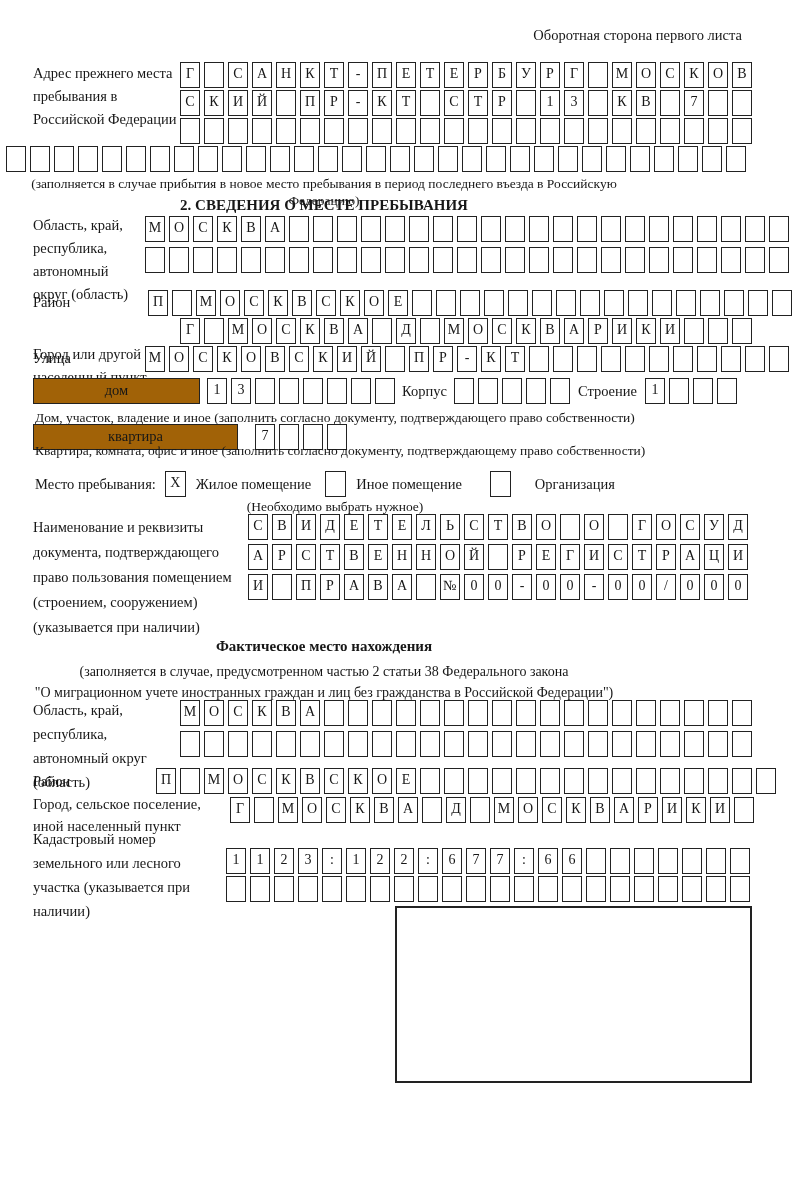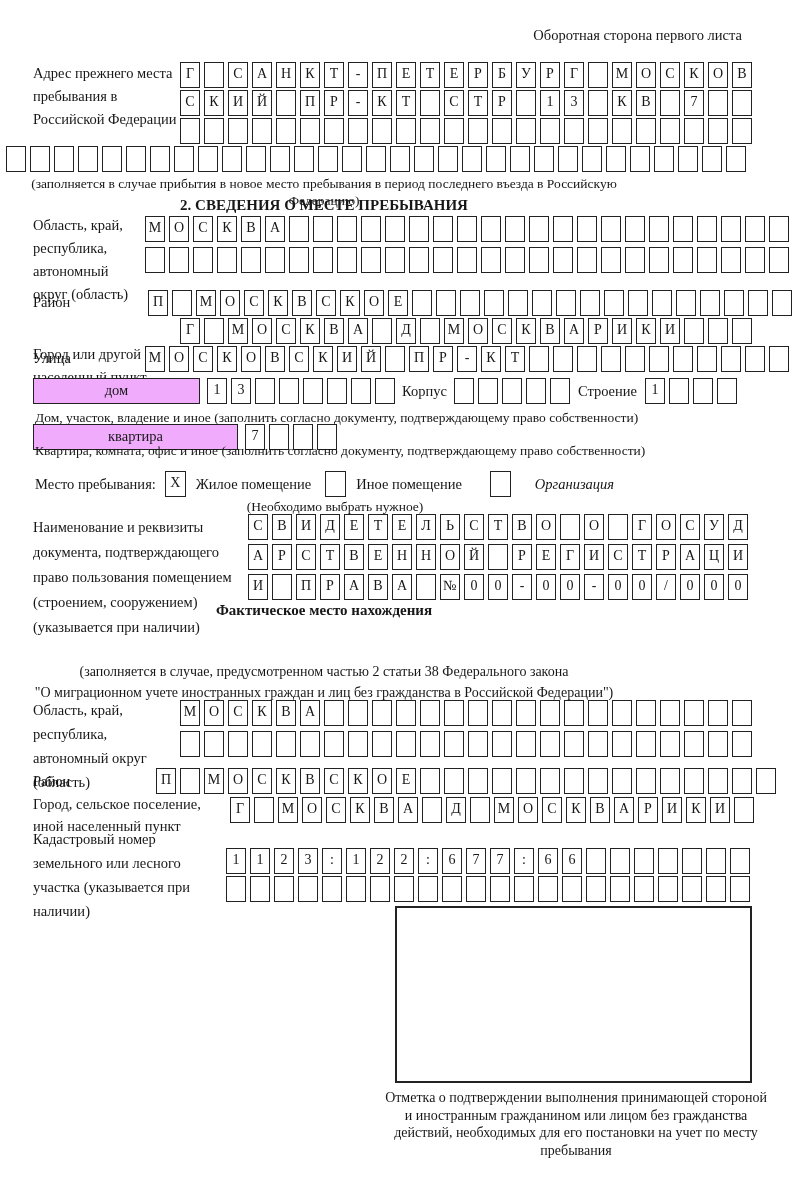--- a/index.html
+++ b/index.html
@@ -4,21 +4,21 @@
 <style>
   html,body{margin:0;padding:0;background:#fff;}
   .page{position:relative;width:800px;height:1180px;background:#ffffff;
         font-family:"Liberation Serif","DejaVu Serif",serif;color:#171717;overflow:hidden;}
   .abs{position:absolute;}
   .lbl{font-size:14.5px;line-height:23px;}
   .cellrow{white-space:nowrap;height:30px;}
   .cell{display:inline-block;box-sizing:border-box;width:20px;height:26px;border:1.7px solid #222;
         margin-right:4px;text-align:center;font-size:14px;line-height:22px;vertical-align:top;background:#fff;}
   .labelbox{display:inline-block;box-sizing:border-box;border:1.7px solid #222;height:26px;
-        font-size:14.5px;line-height:22px;text-align:center;vertical-align:top;background:#f0abfc;}
+        font-size:14.5px;line-height:22px;text-align:center;vertical-align:top;background:#a16207;}
   .inl{display:inline-block;height:26px;line-height:26px;font-size:14.5px;vertical-align:top;}
   .checkbox{display:inline-block;box-sizing:border-box;width:21px;height:26px;border:1.7px solid #222;
         text-align:center;font-size:14px;line-height:22px;vertical-align:top;background:#fff;}
   .note{font-size:13.5px;line-height:17px;}
   .heading{font-size:15px;font-weight:bold;}
   .center{left:0;width:648px;text-align:center;}
   .stampbox{box-sizing:border-box;border:2px solid #222;background:#fff;}
 </style>
 </head>
 <body>
@@ -45,51 +45,50 @@
 
   <div class="abs lbl" style="top:314px;left:33px;width:142px;margin-top:29px;">Город или другой населенный пункт</div>
   <div class="abs cellrow" style="top:318px;left:180px;"><span class="cell">Г</span><span class="cell"></span><span class="cell">М</span><span class="cell">О</span><span class="cell">С</span><span class="cell">К</span><span class="cell">В</span><span class="cell">А</span><span class="cell"></span><span class="cell">Д</span><span class="cell"></span><span class="cell">М</span><span class="cell">О</span><span class="cell">С</span><span class="cell">К</span><span class="cell">В</span><span class="cell">А</span><span class="cell">Р</span><span class="cell">И</span><span class="cell">К</span><span class="cell">И</span><span class="cell"></span><span class="cell"></span><span class="cell"></span></div>
 
   <div class="abs lbl" style="top:347px;left:33px;">Улица</div>
   <div class="abs cellrow" style="top:346px;left:145px;"><span class="cell">М</span><span class="cell">О</span><span class="cell">С</span><span class="cell">К</span><span class="cell">О</span><span class="cell">В</span><span class="cell">С</span><span class="cell">К</span><span class="cell">И</span><span class="cell">Й</span><span class="cell"></span><span class="cell">П</span><span class="cell">Р</span><span class="cell">-</span><span class="cell">К</span><span class="cell">Т</span><span class="cell"></span><span class="cell"></span><span class="cell"></span><span class="cell"></span><span class="cell"></span><span class="cell"></span><span class="cell"></span><span class="cell"></span><span class="cell"></span><span class="cell"></span><span class="cell"></span></div>
 
   <div class="abs cellrow" style="top:378px;left:33px;">
     <span class="labelbox" style="width:167px;margin-right:7px;">дом</span><span><span class="cell">1</span><span class="cell">3</span><span class="cell"></span><span class="cell"></span><span class="cell"></span><span class="cell"></span><span class="cell"></span><span class="cell"></span></span><span class="inl" style="margin:0 7px 0 3px;">Корпус</span><span><span class="cell"></span><span class="cell"></span><span class="cell"></span><span class="cell"></span><span class="cell"></span></span><span class="inl" style="margin:0 8px 0 4px;">Строение</span><span><span class="cell">1</span><span class="cell"></span><span class="cell"></span><span class="cell"></span></span>
   </div>
-  <div class="abs note" style="top:409px;left:35px;">Дом, участок, владение и иное (заполнить согласно документу, подтверждающему право собственности)</div>
+  <div class="abs note" style="top:409px;left:35px;">Дом, участок, владение и иное (заполнить согласно документу, подтверждающего право собственности)</div>
 
   <div class="abs cellrow" style="top:424px;left:33px;">
-    <span class="labelbox" style="width:205px;margin-right:7px;">квартира</span><span><span class="cell">7</span><span class="cell"></span><span class="cell"></span><span class="cell"></span></span>
+    <span class="labelbox" style="width:205px;margin-right:17px;">квартира</span><span><span class="cell">7</span><span class="cell"></span><span class="cell"></span><span class="cell"></span></span>
   </div>
   <div class="abs note" style="top:442px;left:35px;">Квартира, комната, офис и иное (заполнить согласно документу, подтверждающему право собственности)</div>
 
   <div class="abs cellrow" style="top:471px;left:35px;">
-    <span class="inl" style="margin-right:9px;">Место пребывания:</span><span class="checkbox">X</span><span class="inl" style="margin:0 14px 3px 10px;">Жилое помещение</span><span class="checkbox"></span><span class="inl" style="margin:0 28px 0 10px;">Иное помещение</span><span class="checkbox"></span><span class="inl" style="margin:0 4px 0 24px;font-style:italic;">Организация</span>
+    <span class="inl" style="margin-right:9px;">Место пребывания:</span><span class="checkbox">X</span><span class="inl" style="margin:0 14px 3px 10px;">Жилое помещение</span><span class="checkbox"></span><span class="inl" style="margin:0 28px 0 10px;">Иное помещение</span><span class="checkbox"></span><span class="inl" style="margin:0 4px 0 24px;">Организация</span>
   </div>
   <div class="abs note" style="top:498px;left:150px;width:370px;text-align:center;">(Необходимо выбрать нужное)</div>
 
   <div class="abs lbl" style="top:515px;left:33px;width:205px;line-height:25px;">Наименование и реквизиты документа, подтверждающего право пользования помещением (строением, сооружением) (указывается при наличии)</div>
   <div class="abs cellrow" style="top:514px;left:248px;"><span class="cell">С</span><span class="cell">В</span><span class="cell">И</span><span class="cell">Д</span><span class="cell">Е</span><span class="cell">Т</span><span class="cell">Е</span><span class="cell">Л</span><span class="cell">Ь</span><span class="cell">С</span><span class="cell">Т</span><span class="cell">В</span><span class="cell">О</span><span class="cell"></span><span class="cell">О</span><span class="cell"></span><span class="cell">Г</span><span class="cell">О</span><span class="cell">С</span><span class="cell">У</span><span class="cell">Д</span></div>
   <div class="abs cellrow" style="top:544px;left:248px;"><span class="cell">А</span><span class="cell">Р</span><span class="cell">С</span><span class="cell">Т</span><span class="cell">В</span><span class="cell">Е</span><span class="cell">Н</span><span class="cell">Н</span><span class="cell">О</span><span class="cell">Й</span><span class="cell"></span><span class="cell">Р</span><span class="cell">Е</span><span class="cell">Г</span><span class="cell">И</span><span class="cell">С</span><span class="cell">Т</span><span class="cell">Р</span><span class="cell">А</span><span class="cell">Ц</span><span class="cell">И</span></div>
   <div class="abs cellrow" style="top:574px;left:248px;"><span class="cell">И</span><span class="cell"></span><span class="cell">П</span><span class="cell">Р</span><span class="cell">А</span><span class="cell">В</span><span class="cell">А</span><span class="cell"></span><span class="cell">№</span><span class="cell">0</span><span class="cell">0</span><span class="cell">-</span><span class="cell">0</span><span class="cell">0</span><span class="cell">-</span><span class="cell">0</span><span class="cell">0</span><span class="cell">/</span><span class="cell">0</span><span class="cell">0</span><span class="cell">0</span></div>
 
-  <div class="abs heading center" style="top:602px;">Фактическое место нахождения</div>
+  <div class="abs heading center" style="top:638px;">Фактическое место нахождения</div>
   <div class="abs note center" style="top:663px;font-size:14px;">(заполняется в случае, предусмотренном частью 2 статьи 38 Федерального закона</div>
   <div class="abs note center" style="top:684px;font-size:14px;">"О миграционном учете иностранных граждан и лиц без гражданства в Российской Федерации")</div>
 
   <div class="abs lbl" style="top:698px;left:33px;width:152px;line-height:24px;">Область, край, республика, автономный округ (область)</div>
   <div class="abs cellrow" style="top:700px;left:180px;"><span class="cell">М</span><span class="cell">О</span><span class="cell">С</span><span class="cell">К</span><span class="cell">В</span><span class="cell">А</span><span class="cell"></span><span class="cell"></span><span class="cell"></span><span class="cell"></span><span class="cell"></span><span class="cell"></span><span class="cell"></span><span class="cell"></span><span class="cell"></span><span class="cell"></span><span class="cell"></span><span class="cell"></span><span class="cell"></span><span class="cell"></span><span class="cell"></span><span class="cell"></span><span class="cell"></span><span class="cell"></span></div>
   <div class="abs cellrow" style="top:731px;left:180px;"><span class="cell"></span><span class="cell"></span><span class="cell"></span><span class="cell"></span><span class="cell"></span><span class="cell"></span><span class="cell"></span><span class="cell"></span><span class="cell"></span><span class="cell"></span><span class="cell"></span><span class="cell"></span><span class="cell"></span><span class="cell"></span><span class="cell"></span><span class="cell"></span><span class="cell"></span><span class="cell"></span><span class="cell"></span><span class="cell"></span><span class="cell"></span><span class="cell"></span><span class="cell"></span><span class="cell"></span></div>
 
   <div class="abs lbl" style="top:770px;left:33px;">Район</div>
   <div class="abs cellrow" style="top:768px;left:156px;"><span class="cell">П</span><span class="cell"></span><span class="cell">М</span><span class="cell">О</span><span class="cell">С</span><span class="cell">К</span><span class="cell">В</span><span class="cell">С</span><span class="cell">К</span><span class="cell">О</span><span class="cell">Е</span><span class="cell"></span><span class="cell"></span><span class="cell"></span><span class="cell"></span><span class="cell"></span><span class="cell"></span><span class="cell"></span><span class="cell"></span><span class="cell"></span><span class="cell"></span><span class="cell"></span><span class="cell"></span><span class="cell"></span><span class="cell"></span><span class="cell"></span></div>
 
   <div class="abs lbl" style="top:793px;left:33px;width:188px;line-height:22px;">Город, сельское поселение, иной населенный пункт</div>
   <div class="abs cellrow" style="top:797px;left:230px;"><span class="cell">Г</span><span class="cell"></span><span class="cell">М</span><span class="cell">О</span><span class="cell">С</span><span class="cell">К</span><span class="cell">В</span><span class="cell">А</span><span class="cell"></span><span class="cell">Д</span><span class="cell"></span><span class="cell">М</span><span class="cell">О</span><span class="cell">С</span><span class="cell">К</span><span class="cell">В</span><span class="cell">А</span><span class="cell">Р</span><span class="cell">И</span><span class="cell">К</span><span class="cell">И</span><span class="cell"></span></div>
 
   <div class="abs lbl" style="top:827px;left:33px;width:188px;line-height:24px;">Кадастровый номер земельного или лесного участка (указывается при наличии)</div>
   <div class="abs cellrow" style="top:848px;left:226px;"><span class="cell">1</span><span class="cell">1</span><span class="cell">2</span><span class="cell">3</span><span class="cell">:</span><span class="cell">1</span><span class="cell">2</span><span class="cell">2</span><span class="cell">:</span><span class="cell">6</span><span class="cell">7</span><span class="cell">7</span><span class="cell">:</span><span class="cell">6</span><span class="cell">6</span><span class="cell"></span><span class="cell"></span><span class="cell"></span><span class="cell"></span><span class="cell"></span><span class="cell"></span><span class="cell"></span></div>
   <div class="abs cellrow" style="top:876px;left:226px;"><span class="cell"></span><span class="cell"></span><span class="cell"></span><span class="cell"></span><span class="cell"></span><span class="cell"></span><span class="cell"></span><span class="cell"></span><span class="cell"></span><span class="cell"></span><span class="cell"></span><span class="cell"></span><span class="cell"></span><span class="cell"></span><span class="cell"></span><span class="cell"></span><span class="cell"></span><span class="cell"></span><span class="cell"></span><span class="cell"></span><span class="cell"></span><span class="cell"></span></div>
 
   <div class="abs stampbox" style="top:906px;left:395px;width:357px;height:177px;"></div>
-  <div class="abs" style="top:1089px;left:380px;width:392px;text-align:center;font-size:14px;line-height:17.5px;">Отметка о подтверждении выполнения принимающей стороной и иностранным гражданином или лицом без гражданства действий, необходимых для его постановки на учет по месту пребывания</div>
 
 </div>
 
 </body></html>

